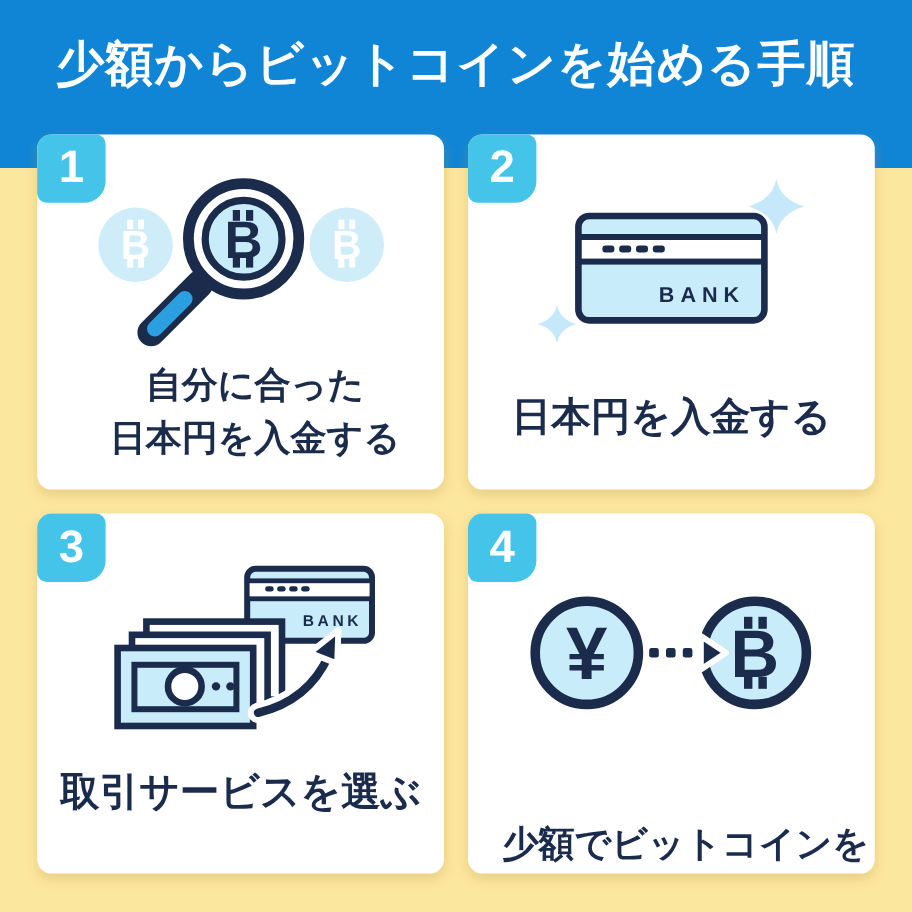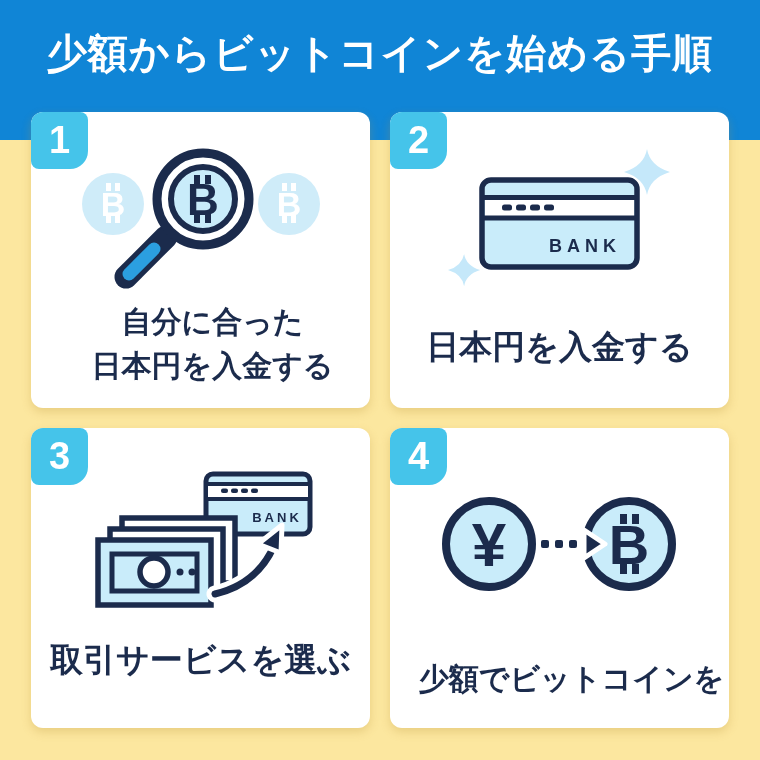--- a/index.html
+++ b/index.html
@@ -41,21 +41,21 @@
   .iconwrap{display:flex;justify-content:center;}
   .caption{
     position:absolute;left:0;right:0;text-align:center;
     color:#1B2B4C;font-weight:800;white-space:nowrap;
   }
   .cap-two{font-size:30px;line-height:44px;margin-left:24px;}
   .cap-one{font-size:33px;line-height:40px;}
   .c1 .caption{bottom:20px;}
   .c2 .caption{bottom:41px;}
   .c3 .caption{bottom:48px;}
-  .c4 .caption{bottom:27px;}
+  .c4 .caption{bottom:2px;}
   .c1 .iconwrap{padding-top:30px;}
   .c2 .iconwrap{padding-top:28px;}
   .c3 .iconwrap{padding-top:44px;}
   .c4 .iconwrap{padding-top:67px;}
   svg{display:block;overflow:visible;}
   svg text{font-family:"Liberation Sans","DejaVu Sans",sans-serif;}
 </style>
 </head>
 <body>
 

